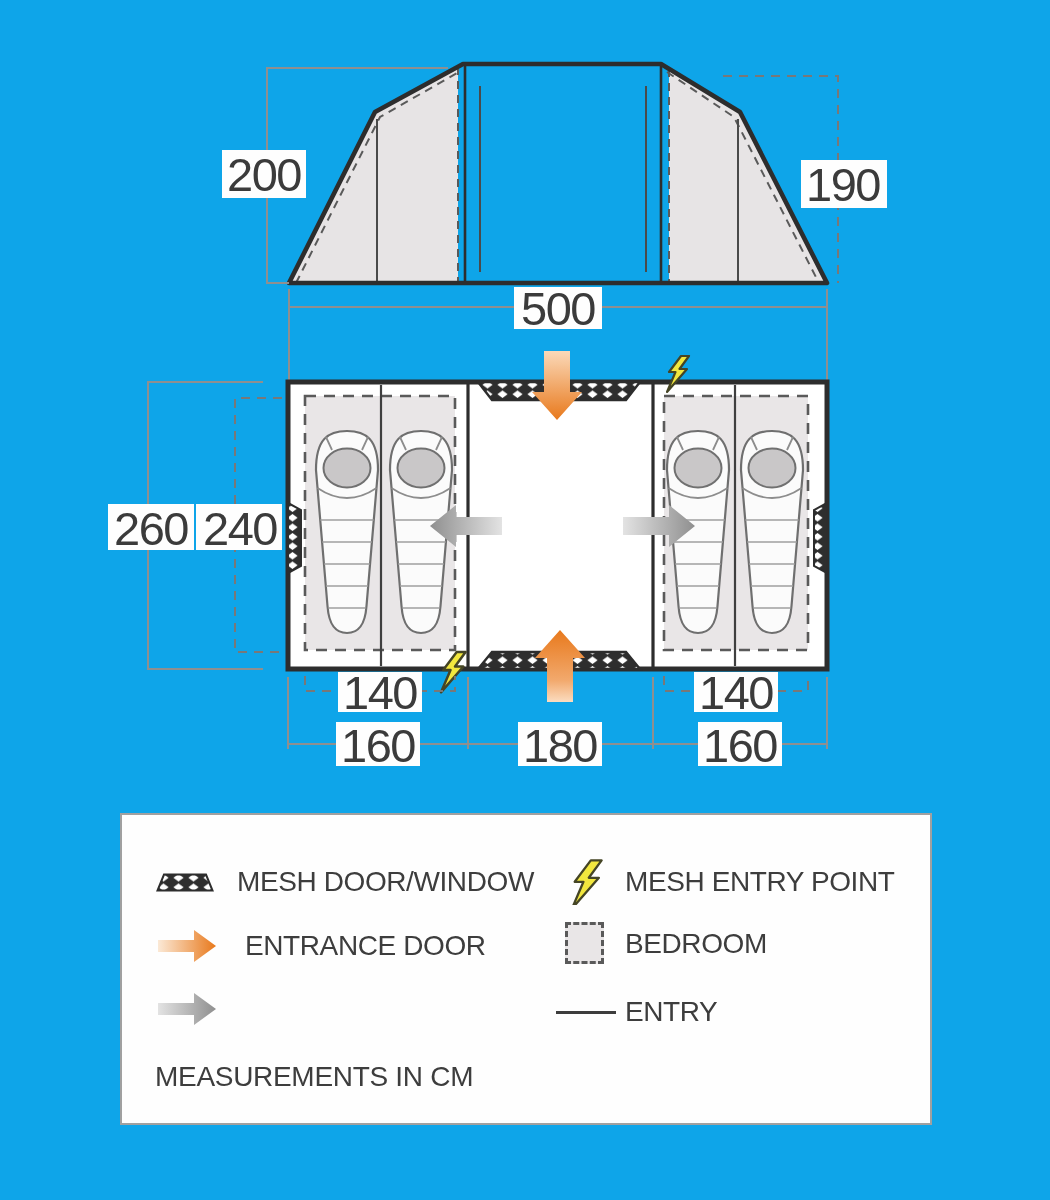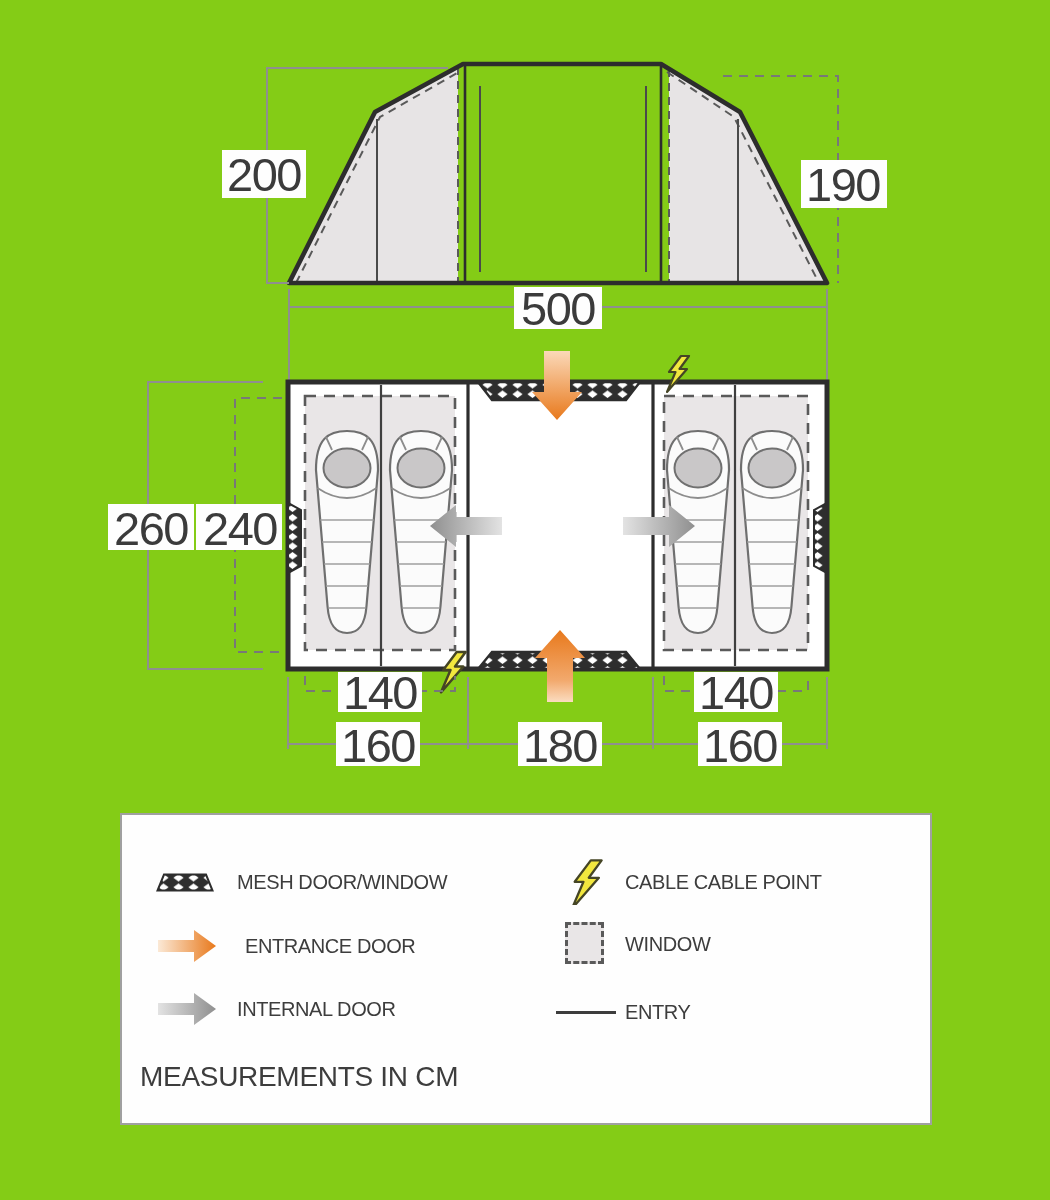--- a/index.html
+++ b/index.html
@@ -1,23 +1,23 @@
 <!DOCTYPE html>
 <html><head>
 <meta charset="utf-8">
 <style>
   html,body{margin:0;padding:0;background:#ffffff;}
-  .page{position:relative;width:1050px;height:1200px;background:#84cc16;overflow:hidden;
+  .page{position:relative;width:1050px;height:1200px;background:#0ea5e9;overflow:hidden;
         font-family:"Liberation Sans", sans-serif;}
   svg text{font-family:"Liberation Sans", sans-serif;}
   .dim-num{font-size:47px;letter-spacing:-1.5px;fill:#3b3b3b;}
   
   .legend-box{position:absolute;left:120px;top:813px;width:808px;height:308px;
               border:2px solid #a0a0a0;background:#fefefe;}
-  .lg-label{position:absolute;font-size:20px;color:#3d3d3d;letter-spacing:-0.4px;white-space:nowrap;line-height:36px;}
+  .lg-label{position:absolute;font-size:28px;color:#3d3d3d;letter-spacing:-0.4px;white-space:nowrap;line-height:36px;}
   .lg-note{position:absolute;font-size:28px;color:#3d3d3d;letter-spacing:-0.3px;white-space:nowrap;line-height:34px;}
   .lg-icon{position:absolute;}
   .bedroom-chip{position:absolute;width:33px;height:36px;border:3px dashed #5a5a5a;background:#e9e6e7;}
   .pole-chip{position:absolute;width:60px;height:3px;background:#3d3d3d;}
 </style>
 </head>
 <body>
 
 <div class="page">
 
@@ -172,33 +172,32 @@
 <div class="legend-box"></div>
 
 <svg class="lg-icon" style="left:156px;top:873px;" width="58" height="19" viewBox="0 0 58 19">
   <path d="M8,1.5 L50,1.5 L56.5,17.5 L1.5,17.5 Z" fill="url(#meshPat)" stroke="#2d2d2d" stroke-width="2"></path>
 </svg>
 <div class="lg-label" style="left:237px;top:864px;">MESH DOOR/WINDOW</div>
 
 <svg class="lg-icon" style="left:572px;top:859px;" width="32" height="46" viewBox="0 0 32 46">
   <path d="M17.9,1.3 L2.6,21.7 L10.9,21.7 L0,47.2 L25.6,17.9 L16,17.9 L28.2,1.3 Z" transform="scale(1.05)" fill="#f2e73e" stroke="#454525" stroke-width="2.2" stroke-linejoin="round"></path>
 </svg>
-<div class="lg-label" style="left:625px;top:864px;">CABLE CABLE POINT</div>
+<div class="lg-label" style="left:625px;top:864px;">MESH ENTRY POINT</div>
 
 <svg class="lg-icon" style="left:158px;top:928px;" width="58" height="36" viewBox="0 0 58 36">
   <path d="M0,12 L36,12 L36,2 L58,18 L36,34 L36,24 L0,24 Z" fill="url(#gOrangeR)"></path>
 </svg>
 <div class="lg-label" style="left:245px;top:928px;">ENTRANCE DOOR</div>
 
 <div class="bedroom-chip" style="left:565px;top:922px;"></div>
-<div class="lg-label" style="left:625px;top:926px;">WINDOW</div>
+<div class="lg-label" style="left:625px;top:926px;">BEDROOM</div>
 
 <svg class="lg-icon" style="left:158px;top:991px;" width="58" height="36" viewBox="0 0 58 36">
   <path d="M0,12 L36,12 L36,2 L58,18 L36,34 L36,24 L0,24 Z" fill="url(#gGrayR)"></path>
 </svg>
-<div class="lg-label" style="left:237px;top:991px;">INTERNAL DOOR</div>
 
 <div class="pole-chip" style="left:556px;top:1011px;"></div>
 <div class="lg-label" style="left:625px;top:994px;">ENTRY</div>
 
-<div class="lg-note" style="left:140px;top:1060px;">MEASUREMENTS IN CM</div>
+<div class="lg-note" style="left:155px;top:1060px;">MEASUREMENTS IN CM</div>
 
 </div>
 
 </body></html>

